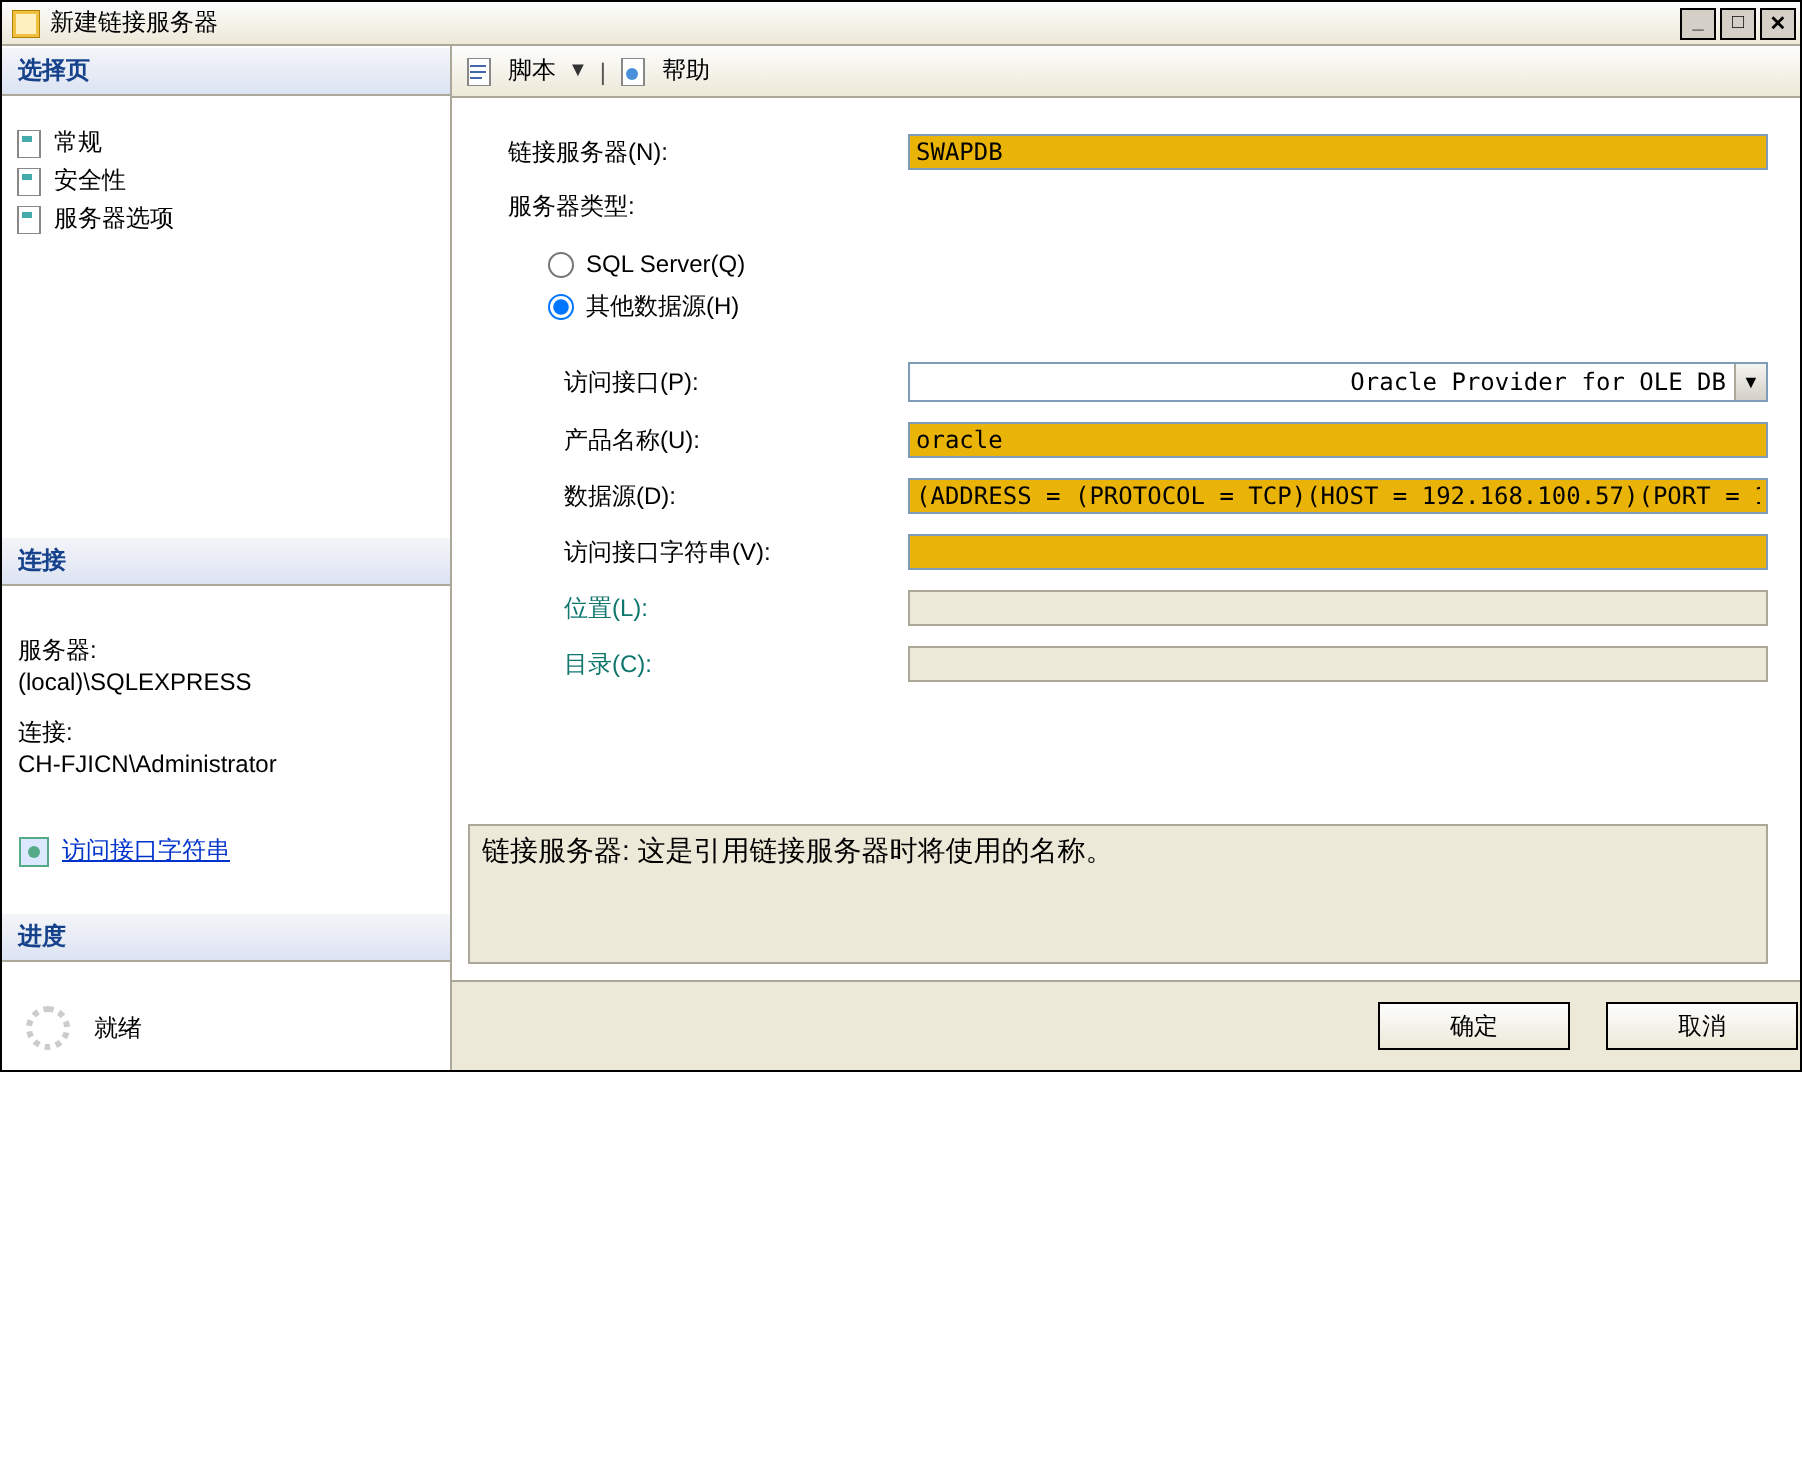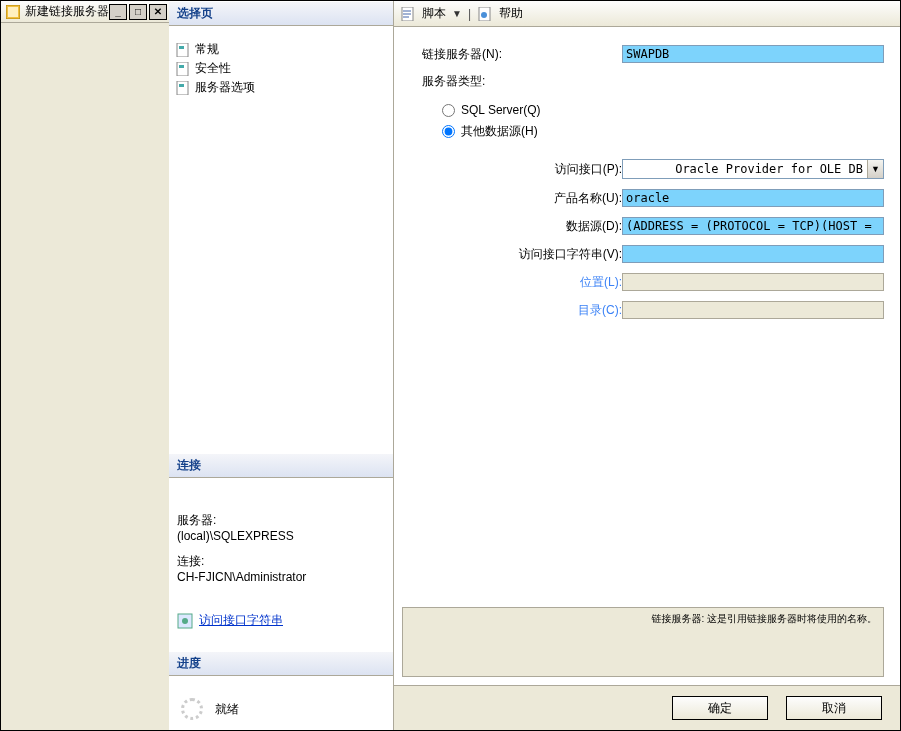--- a/index.html
+++ b/index.html
@@ -8,23 +8,23 @@
   font-size: 12px;
   background: #fff;
   color: #000;
   width: 901px;
   height: 731px;
   overflow: hidden;
 }
 .window {
   border: 1px solid #000;
   width: 901px;
-  height: 731px;
-  display: flex;
-  flex-direction: row;
+  height: 536px;
+  display: flex;
+  flex-direction: column;
   background: #ece9d8;
 }
 .titlebar {
   height: 22px;
   background: linear-gradient(#fdfdfd, #ece9d8);
   border-bottom: 1px solid #aca899;
   display: flex;
   align-items: center;
   padding: 0 2px 0 4px;
 }
@@ -71,21 +71,21 @@
   display: flex; align-items: center;
   padding: 1px 6px;
   cursor: pointer;
 }
 .nav-item .pg-icon {
   width: 16px; height: 16px; margin-right: 4px;
   display: inline-flex; align-items: center; justify-content: center;
 }
 .spacer { flex: 1; }
 .conn-block { padding: 6px 8px; font-size: 12px; }
-.conn-block .lbl { margin-top: 16px; }
+.conn-block .lbl { margin-top: 6px; }
 .view-link {
   display: flex; align-items: center;
   padding: 10px 8px;
 }
 .view-link a { color: #0033cc; text-decoration: underline; margin-left: 6px; }
 .gear-icon {
   width: 16px; height: 16px;
   display:inline-block;
 }
 .progress-block { display: flex; align-items: center; padding: 10px 8px; }
@@ -115,30 +115,30 @@
 
 .form-area {
   flex: 1;
   padding: 18px 16px 8px 28px;
   font-family: SimSun, "Microsoft YaHei", sans-serif;
   font-size: 12px;
   overflow: hidden;
 }
 .row { display: flex; align-items: center; margin-bottom: 10px; }
 .row label { width: 200px; }
-.row label.indent { padding-left: 28px; text-align: right; }
-.row label.disabled { color: #3b82f6; }
+.row label.indent { padding-left: 28px; }
+.row label.disabled { color: #0f766e; }
 input[type=text].field {
   flex: 1;
   height: 18px;
   border: 1px solid #7f9db9;
   padding: 0 3px;
   font-family: SimSun, monospace;
   font-size: 12px;
-  background: #7dd3fc;
+  background: #eab308;
 }
 input[type=text].field:disabled {
   background: #ece9d8;
   border: 1px solid #aca899;
   color: #888;
 }
 .select-wrap {
   flex: 1;
   height: 20px;
   border: 1px solid #7f9db9;
@@ -156,28 +156,27 @@
 .radio-group { margin: 8px 0 16px 0; }
 .radio-row { display:flex; align-items:center; padding: 3px 0 3px 20px; }
 .radio-row input { margin-right: 6px; }
 
 .hint-box {
   margin: 0 16px 8px 8px;
   border: 1px solid #aca899;
   background: #ece9d8;
   height: 70px;
   padding: 4px 6px;
-  font-size: 10px;
-  text-align: right;
+  font-size: 14px;
 }
 
 .footer {
   border-top: 1px solid #aca899;
   background: #ece9d8;
-  padding: 10px 18px;
+  padding: 10px 1px;
   display: flex;
   justify-content: flex-end;
   gap: 18px;
 }
 .footer button {
   width: 96px; height: 24px;
   border: 1px solid #000;
   background: linear-gradient(#fdfdfd,#ece9d8);
   cursor: pointer;
   font-size: 12px;

